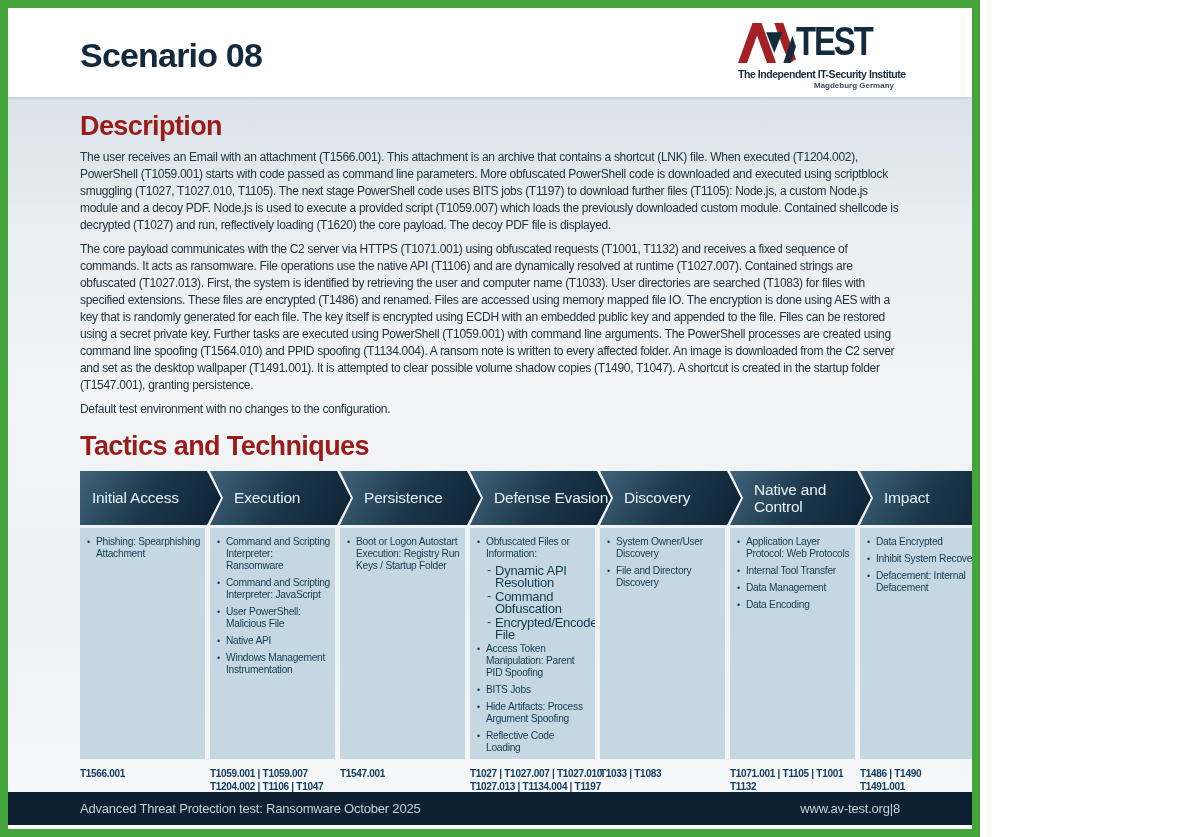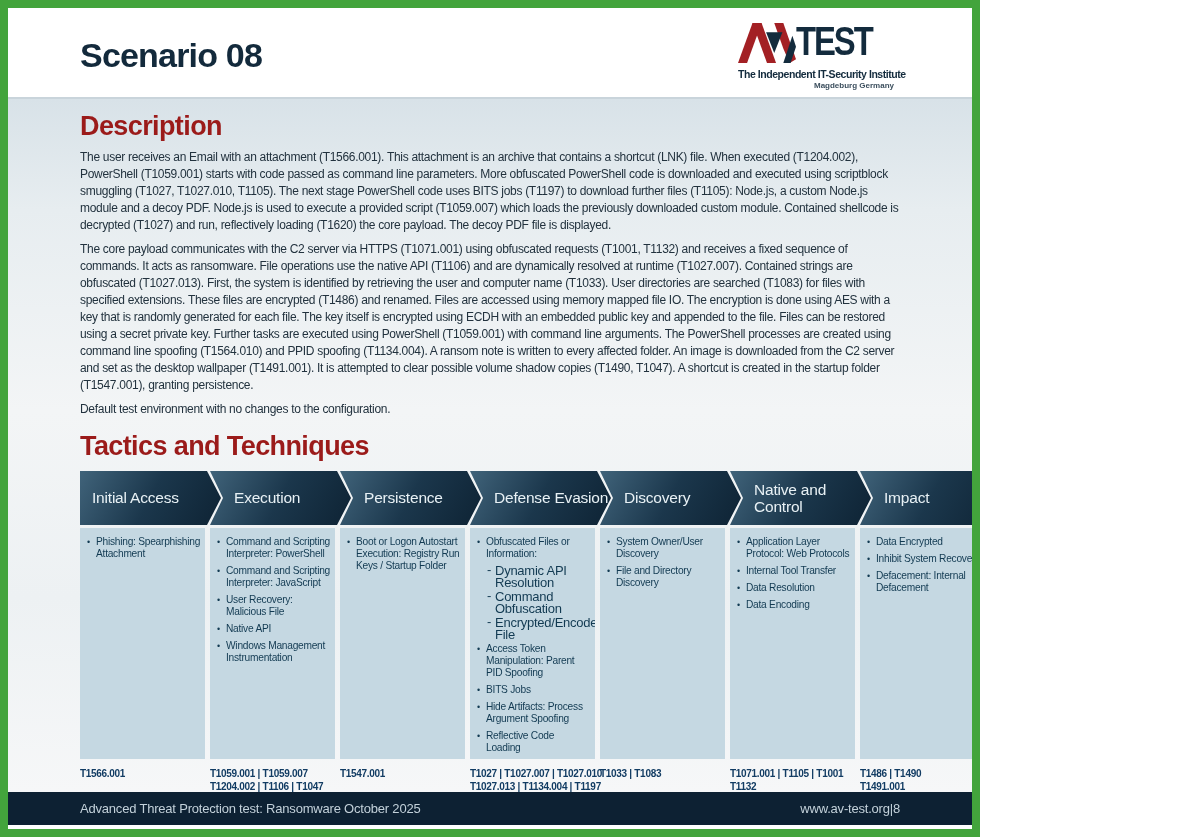--- a/index.html
+++ b/index.html
@@ -96,23 +96,23 @@
         <div class="tcell" style="left: 0px;">
           <div class="item">Phishing: Spearphishing Attachment</div>
         </div>
         <div class="tids" style="left: 0px;">
           <div class="idline">T1566.001</div>
         </div>
         <div class="th" style="left: 130px;">
           <span>Execution</span>
         </div>
         <div class="tcell" style="left: 130px;">
-          <div class="item">Command and Scripting Interpreter: PowerShell</div>
+          <div class="item">Command and Scripting Interpreter: Ransomware</div>
           <div class="item">Command and Scripting Interpreter: JavaScript</div>
-          <div class="item">User Recovery: Malicious File</div>
+          <div class="item">User PowerShell: Malicious File</div>
           <div class="item">Native API</div>
           <div class="item">Windows Management Instrumentation</div>
         </div>
         <div class="tids" style="left: 130px;">
           <div class="idline">T1059.001 | T1059.007</div>
           <div class="idline">T1204.002 | T1106 | T1047</div>
         </div>
         <div class="th" style="left: 260px;">
           <span>Persistence</span>
         </div>
@@ -149,21 +149,21 @@
         </div>
         <div class="tids" style="left: 520px;">
           <div class="idline">T1033 | T1083</div>
         </div>
         <div class="th" style="left: 650px;">
           <span>Native and Control</span>
         </div>
         <div class="tcell" style="left: 650px;">
           <div class="item">Application Layer Protocol: Web Protocols</div>
           <div class="item">Internal Tool Transfer</div>
-          <div class="item">Data Resolution</div>
+          <div class="item">Data Management</div>
           <div class="item">Data Encoding</div>
         </div>
         <div class="tids" style="left: 650px;">
           <div class="idline">T1071.001 | T1105 | T1001</div>
           <div class="idline">T1132</div>
         </div>
         <div class="th" style="left: 780px;">
           <span>Impact</span>
         </div>
         <div class="tcell" style="left: 780px;">

